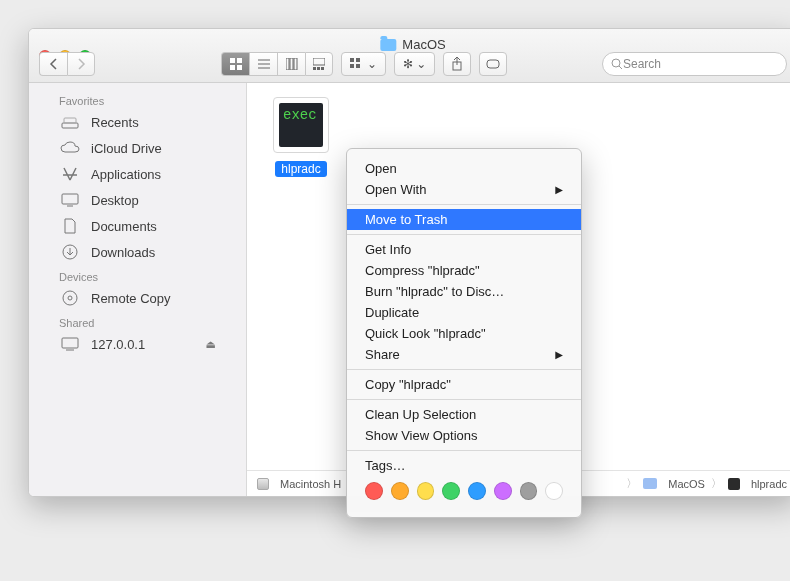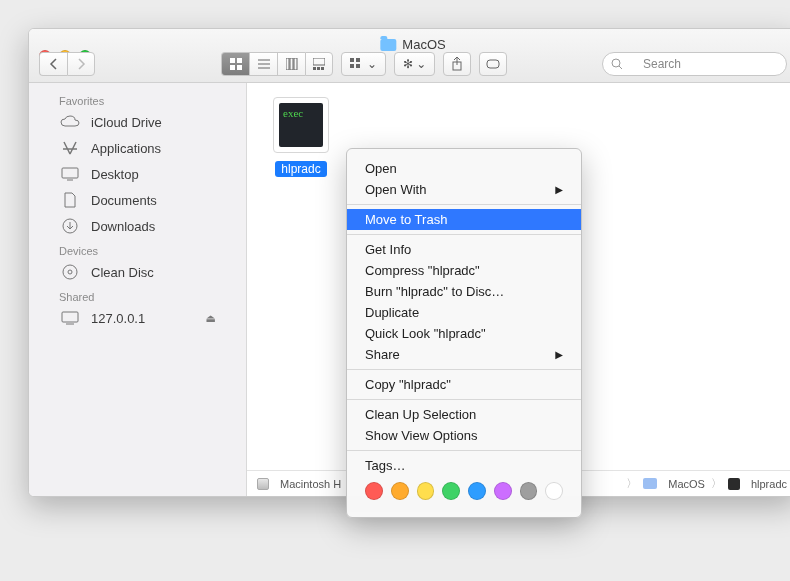--- a/index.html
+++ b/index.html
@@ -11,35 +11,35 @@
 .dot.r { background: #ff5f57; } .dot.y { background: #ffbd2e; } .dot.g { background: #28c940; }
 .titlecenter { position: absolute; left: 50%; top: 8px; transform: translateX(-50%); display: flex; align-items: center; gap: 6px; font-size: 13px; color: #3b3b3b; }
 .folder-ico { width: 16px; height: 12px; background: #74c1ff; border-radius: 2px; position: relative; }
 .folder-ico::before { content:''; position:absolute; top:-3px; left:0; width:7px; height:3px; background:#74c1ff; border-radius:2px 2px 0 0; }
 .toolbar-row { position:absolute; bottom:6px; left:10px; right:10px; display:flex; align-items:center; gap:8px; }
 .tbtn { height: 24px; background: linear-gradient(#fff,#f0f0f0); border: 1px solid #c7c7c7; border-radius: 4px; display:flex; align-items:center; justify-content:center; padding: 0 8px; font-size: 12px; color:#555; }
 .tbtn.sq { width: 28px; padding:0; }
 .seg { display:flex; } .seg .tbtn { border-radius:0; border-right:none; } .seg .tbtn:first-child{border-radius:4px 0 0 4px;} .seg .tbtn:last-child{border-radius:0 4px 4px 0; border-right:1px solid #c7c7c7;}
 .tbtn.active { background: linear-gradient(#9a9a9a,#7d7d7d); color:#fff; }
 .spacer { flex:1; }
-.searchbox { display:flex; align-items:center; gap:20px; height:24px; width:185px; background:#fff; border:1px solid #c7c7c7; border-radius:12px; padding:0 8px; color:#888; font-size:12px; }
+.searchbox { display:flex; align-items:center; gap:0; height:24px; width:185px; background:#fff; border:1px solid #c7c7c7; border-radius:12px; padding:0 8px; color:#888; font-size:12px; }
 
 .body { flex:1; display:flex; overflow:hidden; }
 .sidebar { width: 218px; background:#f2f1f3; border-right:1px solid #d9d9d9; padding: 6px 16px; font-size:13px; overflow:auto; }
 .section-label { color:#8a8a8a; font-size:11px; padding: 6px 14px 2px; }
 .sbitem { display:flex; align-items:center; gap:10px; padding: 4px 14px; color:#3c3c3c; cursor:default; }
 .sbitem .ico { width:22px; height:18px; display:flex; align-items:center; justify-content:center; color:#6e6e6e; }
 .eject { margin-left:auto; font-size:11px; color:#7a7a7a; }
 
 .content { flex:1; display:flex; flex-direction:column; background:#fff; }
 .iconarea { flex:1; padding: 14px 18px; position:relative; }
 .file { width: 80px; text-align:center; position:absolute; left: 14px; top:14px; }
 .filethumb { width:56px; height:56px; margin:0 auto 6px; background:#fff; border:1px solid #d7d7d7; border-radius:4px; padding:5px; }
 .term { width:100%; height:100%; background:#21252b; border-radius:2px; display:flex; align-items:flex-start; padding:4px; }
-.exec { font-family: Liberation Serif, serif; font-size:11px; color:#4dd24d; }
+.exec { font-family: Liberation Mono, monospace; font-size:14px; color:#4dd24d; }
 .filelabel { display:inline-block; background:#1a7cff; color:#fff; font-size:12px; padding:1px 6px; border-radius:3px; }
 
 .pathbar { height:26px; border-top:1px solid #e3e3e3; display:flex; align-items:center; gap:6px; padding:0 10px; font-size:11px; color:#555; overflow:hidden; }
 .pathbar .sep { color:#aaa; }
 .crumb { display:flex; align-items:center; gap:11px; white-space:nowrap; }
 .mini-ico { width:14px; height:11px; background:#9cbff3; border-radius:2px; flex-shrink:0; }
 .mini-hd { background: linear-gradient(#e7e7e7,#bdbdbd); border:0.5px solid #aaa; width:12px; height:12px; }
 .mini-exec { background:#2b2b2b; width:12px; height:12px; border-radius:2px; }
 
 .ctxmenu { position:absolute; left:346px; top:148px; width:236px; background:rgba(248,248,248,0.98); border:1px solid #c2c2c2; border-radius:6px; box-shadow: 0 10px 30px rgba(0,0,0,.25); padding:9px 0; font-size:13px; z-index:50; }
@@ -147,20 +147,29 @@
         <span>Search</span>
       </div>
     </div>
   </div>
 
   <div class="body">
     <div class="sidebar">
       <div class="section-label">Favorites</div>
       <div class="sbitem">
           <span class="ico">
+            <svg width="18" height="14">
+              <rect x="1" y="8" width="16" height="5" rx="1" fill="none" stroke="#777"></rect>
+              <rect x="3" y="3" width="12" height="5" rx="1" fill="none" stroke="#aaa"></rect>
+            </svg>
+          </span>
+          <span>Recents</span>
+        </div>
+      <div class="sbitem">
+          <span class="ico">
             <svg width="20" height="14">
               <path d="M5 11 Q1 11 1 7 Q1 4 5 4 Q6 1 10 1 Q15 1 15 5 Q19 5 19 8 Q19 11 15 11 Z" fill="none" stroke="#777"></path>
             </svg>
           </span>
           <span>iCloud Drive</span>
         </div>
       <div class="sbitem">
           <span class="ico">
             <svg width="18" height="16">
               <path d="M3 2 L9 14 M15 2 L9 14 M2 9 L16 9" stroke="#777" stroke-width="1.5" fill="none"></path>
@@ -197,21 +206,21 @@
         </div>
 
       <div class="section-label">Devices</div>
       <div class="sbitem">
           <span class="ico">
             <svg width="16" height="16">
               <circle cx="8" cy="8" r="7" fill="none" stroke="#777"></circle>
               <circle cx="8" cy="8" r="2" fill="none" stroke="#777"></circle>
             </svg>
           </span>
-          <span>Clean Disc</span>
+          <span>Remote Copy</span>
         </div>
 
       <div class="section-label">Shared</div>
       <div class="sbitem">
           <span class="ico">
             <svg width="18" height="14">
               <rect x="1" y="1" width="16" height="10" rx="1" fill="none" stroke="#777"></rect>
               <line x1="5" y1="13" x2="13" y2="13" stroke="#777"></line>
             </svg>
           </span>

